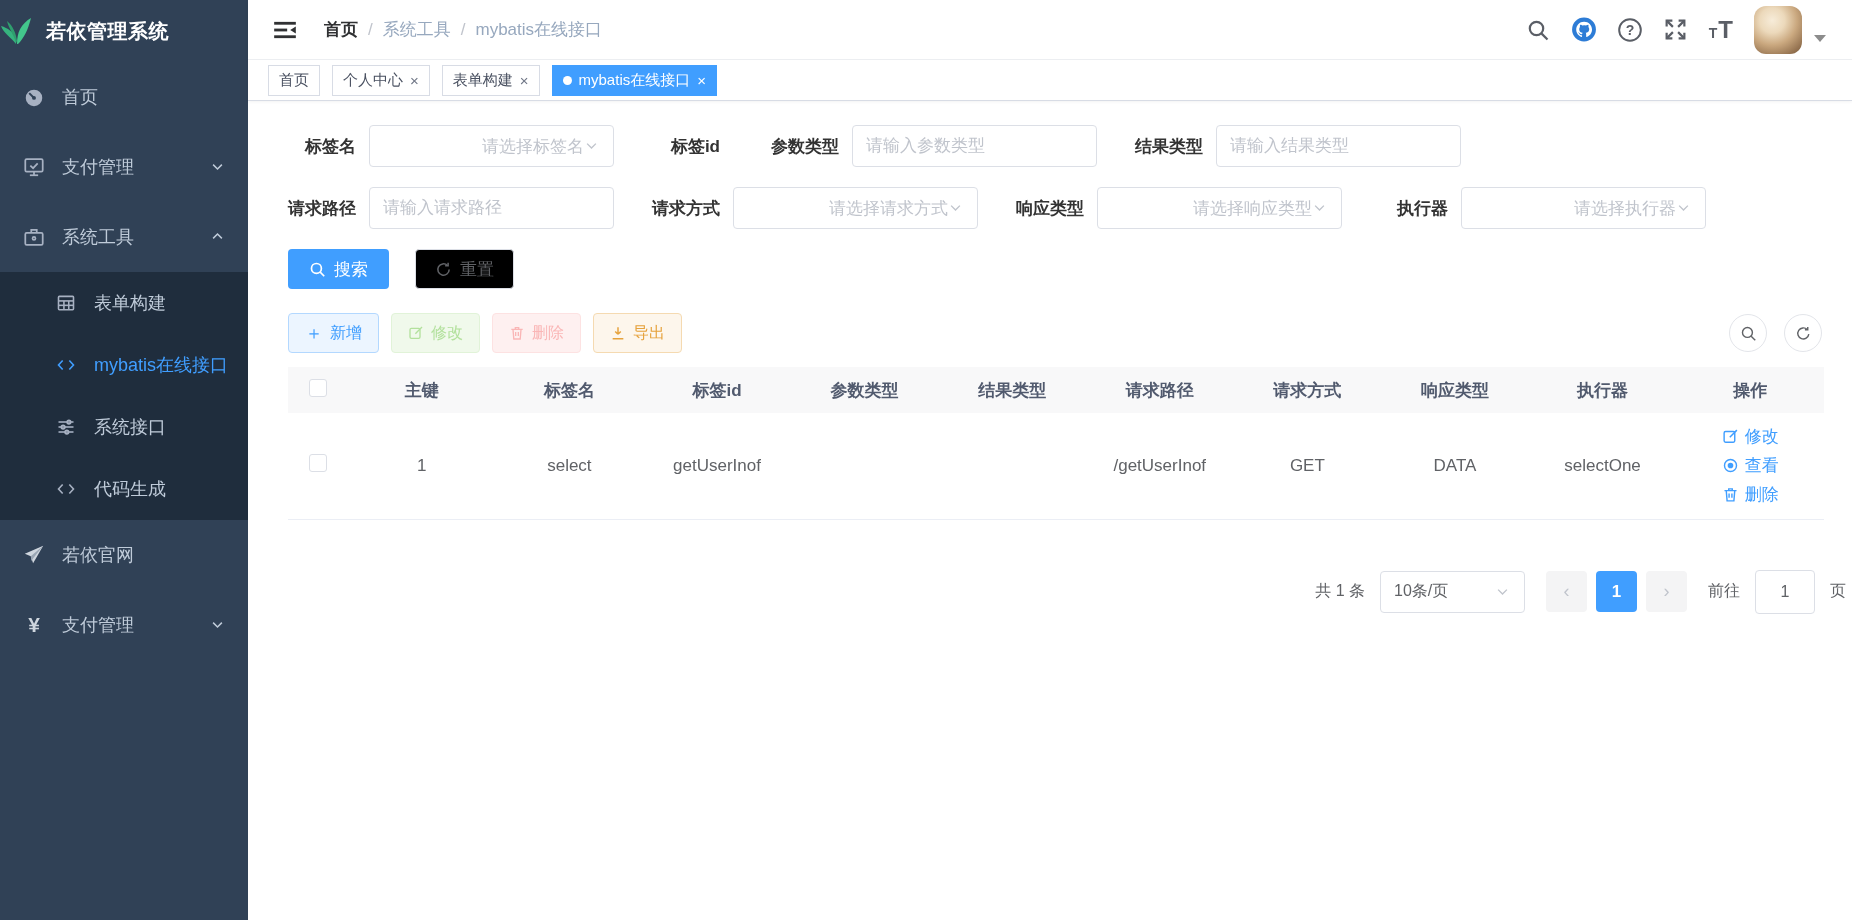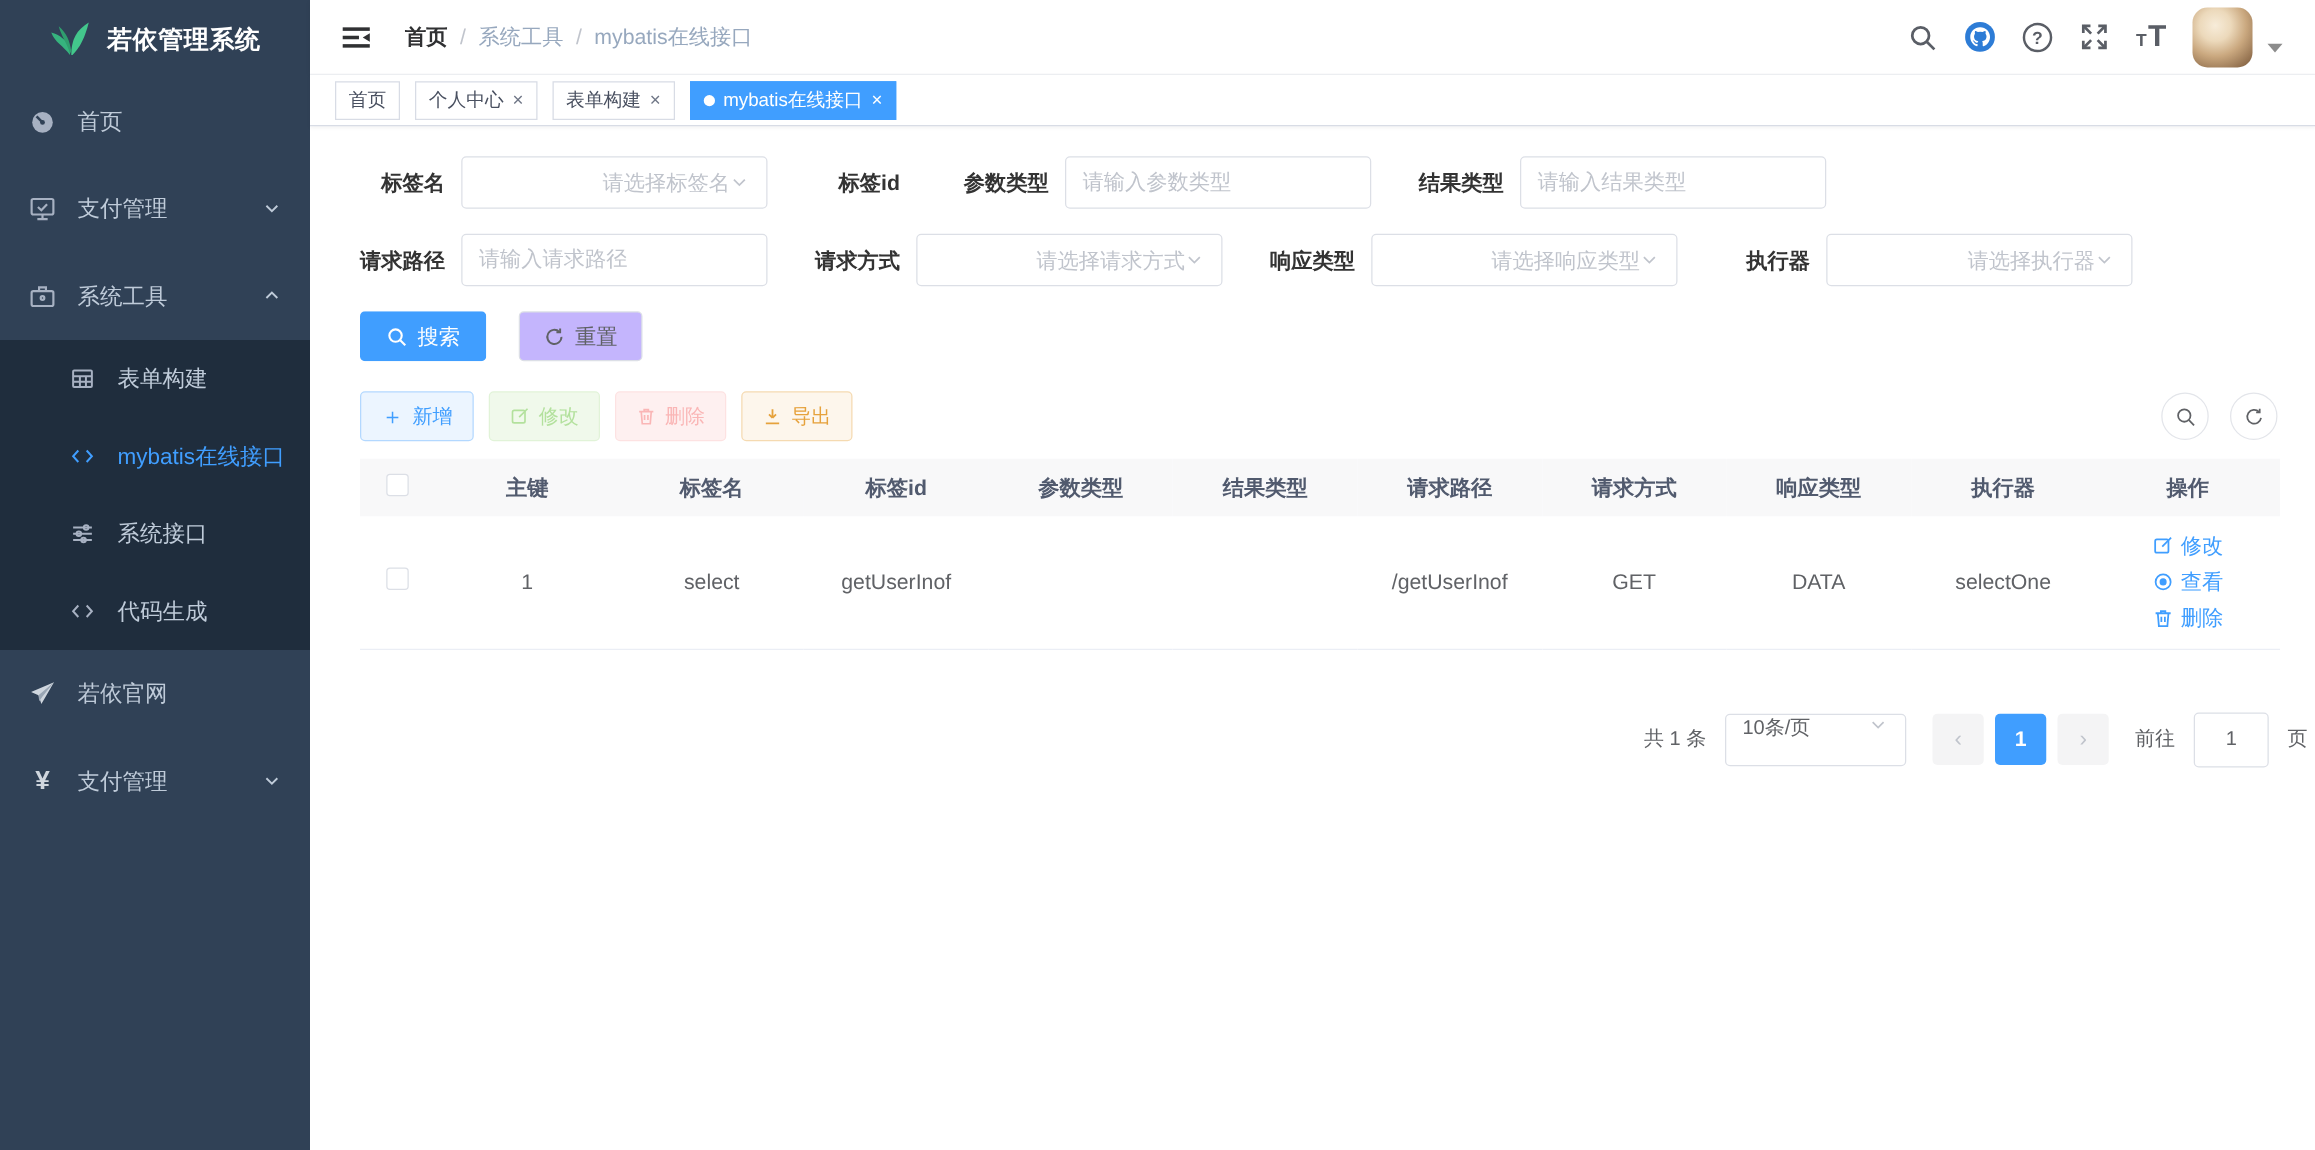--- a/index.html
+++ b/index.html
@@ -1,21 +1,21 @@
 <!DOCTYPE html>
 <html style="--accent: #409eff; --sidebar-bg: #304156; --submenu-bg: #1f2d3d; --sidebar-text: #bfcbd9; --logo-green: #36b37e; --crumb-muted: #97a8be; --border: #dcdfe6; --placeholder: #c0c4cc; --thead-bg: #f8f8f9; --thead-text: #515a6e; --table-border: #ebeef5; --add-bg: #ecf5ff; --add-border: #b3d8ff; --edit-bg: #f0f9eb; --edit-border: #e1f3d8; --edit-text: #b3e19d; --del-bg: #fef0f0; --del-border: #fde2e2; --del-text: #fab6b6; --export-bg: #fdf6ec; --export-border: #f5dab1; --export-text: #e6a23c; --pager-bg: #f4f4f5; --github-blue: #2d7cd6;"><head>
 <meta charset="utf-8">
 <style>
   * { margin:0; padding:0; box-sizing:border-box; }
   html,body { width:1852px; height:920px; overflow:hidden; font-family:"Liberation Sans","DejaVu Sans",sans-serif; background:#fff; }
   body { display:flex; }
 
   
   .sidebar { width:248px; height:920px; background:var(--sidebar-bg,#304156); flex:none; color:var(--sidebar-text,#bfcbd9); }
-  .logo { height:62px; display:flex; align-items:center; justify-content:center; gap:12px; }
+  .logo { height:62px; display:flex; align-items:center; gap:12px; }
   .logo-title { color:#fff; font-size:20px; font-weight:bold; letter-spacing:0.5px; }
   .menu-item { height:70px; display:flex; align-items:center; padding:0 22px; font-size:18px; cursor:pointer; }
   .menu-item .mi-icon { width:24px; height:24px; margin-right:16px; display:flex; align-items:center; justify-content:center; color:#a7b1c2; flex:none; }
   .menu-item .mi-label { flex:1; white-space:nowrap; }
   .menu-item .mi-chevron { width:16px; height:16px; color:#bfcbd9; }
   .submenu { background:var(--submenu-bg,#1f2d3d); }
   .submenu .menu-item { height:62px; padding-left:54px; }
   .menu-item.active { color:var(--accent,#409eff); }
   .menu-item.active .mi-icon { color:var(--accent,#409eff); }
   svg.ic { display:block; }
@@ -51,21 +51,21 @@
   .f-label { width:68px; text-align:right; margin-right:13px; font-size:17px; font-weight:bold; color:#333; white-space:nowrap; flex:none; }
   .f-field { width:245px; height:42px; border:1px solid var(--border,#dcdfe6); border-radius:4px; background:#fff; display:flex; align-items:center; padding:0 13px; }
   .f-field input { border:none; outline:none; width:100%; font-size:17px; color:#606266; font-family:inherit; }
   .f-field input::placeholder { color:var(--placeholder,#c0c4cc); }
   .f-select { justify-content:flex-end; cursor:pointer; }
   .f-select .sel-text { color:var(--placeholder,#c0c4cc); font-size:17px; white-space:nowrap; overflow:hidden; }
   .sel-chevron { width:16px; height:16px; color:#c0c4cc; flex:none; }
 
   .btn { display:inline-flex; align-items:center; justify-content:center; gap:8px; border-radius:4px; font-size:17px; cursor:pointer; border:1px solid transparent; }
   .btn-search { background:var(--accent,#409eff); color:#fff; width:101px; height:40px; }
-  .btn-reset { background:#c4b5fd; color:#606266; border-color:var(--border,#dcdfe6); width:99px; height:40px; }
+  .btn-reset { background:#000000; color:#606266; border-color:var(--border,#dcdfe6); width:99px; height:40px; }
   .actions-row { display:flex; align-items:center; gap:26px; margin:2px 0 24px; }
 
   .toolbar-row { display:flex; align-items:center; gap:12px; }
   .btn-mini { height:40px; padding:0 16px; font-size:16px; gap:7px; }
   .btn-add    { background:var(--add-bg,#ecf5ff);    border-color:var(--add-border,#b3d8ff);    color:var(--accent,#409eff); }
   .btn-edit   { background:var(--edit-bg,#f0f9eb);   border-color:var(--edit-border,#e1f3d8);   color:var(--edit-text,#b3e19d); cursor:not-allowed; }
   .btn-del    { background:var(--del-bg,#fef0f0);    border-color:var(--del-border,#fde2e2);    color:var(--del-text,#fab6b6); cursor:not-allowed; }
   .btn-export { background:var(--export-bg,#fdf6ec); border-color:var(--export-border,#f5dab1); color:var(--export-text,#e6a23c); }
   .toolbar-right { margin-left:auto; display:flex; gap:17px; margin-right:24px; }
   .circle-btn { width:38px; height:38px; border-radius:50%; border:1px solid #e3e5ea; background:#fff; color:#606266; display:flex; align-items:center; justify-content:center; cursor:pointer; }
@@ -76,21 +76,21 @@
   .grid td { color:#606266; font-size:17px; text-align:center; height:106px; border-bottom:1px solid var(--table-border,#ebeef5); }
   .grid .col-check { width:60px; }
   .checkbox { width:18px; height:18px; border:1px solid var(--border,#dcdfe6); border-radius:3px; background:#fff; display:inline-block; cursor:pointer; }
   .op-links { display:flex; flex-direction:column; align-items:center; gap:6px; }
   .op-link { color:var(--accent,#409eff); display:flex; align-items:center; gap:6px; cursor:pointer; font-size:17px; }
   .op-link svg { width:17px; height:17px; }
 
   
   .pager { display:flex; align-items:center; justify-content:flex-end; margin-top:50px; gap:15px; font-size:16px; color:#606266; }
   .pager-total { white-space:nowrap; }
-  .page-size { width:145px; height:42px; border:1px solid var(--border,#dcdfe6); border-radius:4px; display:flex; justify-content:space-between; padding:0 13px; cursor:pointer; color:#606266; }
+  .page-size { width:145px; height:42px; border:1px solid var(--border,#dcdfe6); border-radius:4px; display:flex; align-items:center; justify-content:space-between; padding:0 13px; cursor:pointer; color:#606266; }
   .pg-btn { width:41px; height:41px; border-radius:4px; background:var(--pager-bg,#f4f4f5); color:#c0c4cc; display:flex; align-items:center; justify-content:center; font-size:18px; cursor:pointer; flex:none; }
   .pg-btn.pg-cur { background:var(--accent,#409eff); color:#fff; font-weight:bold; font-size:17px; cursor:default; }
   .pg-group { display:flex; gap:9px; margin:0 6px; }
   .goto-input { width:60px; height:44px; border:1px solid var(--border,#dcdfe6); border-radius:4px; text-align:center; font-size:16px; color:#606266; outline:none; font-family:inherit; }
 </style>
 </head>
 <body>
 
 <aside class="sidebar">
   <div class="logo">

